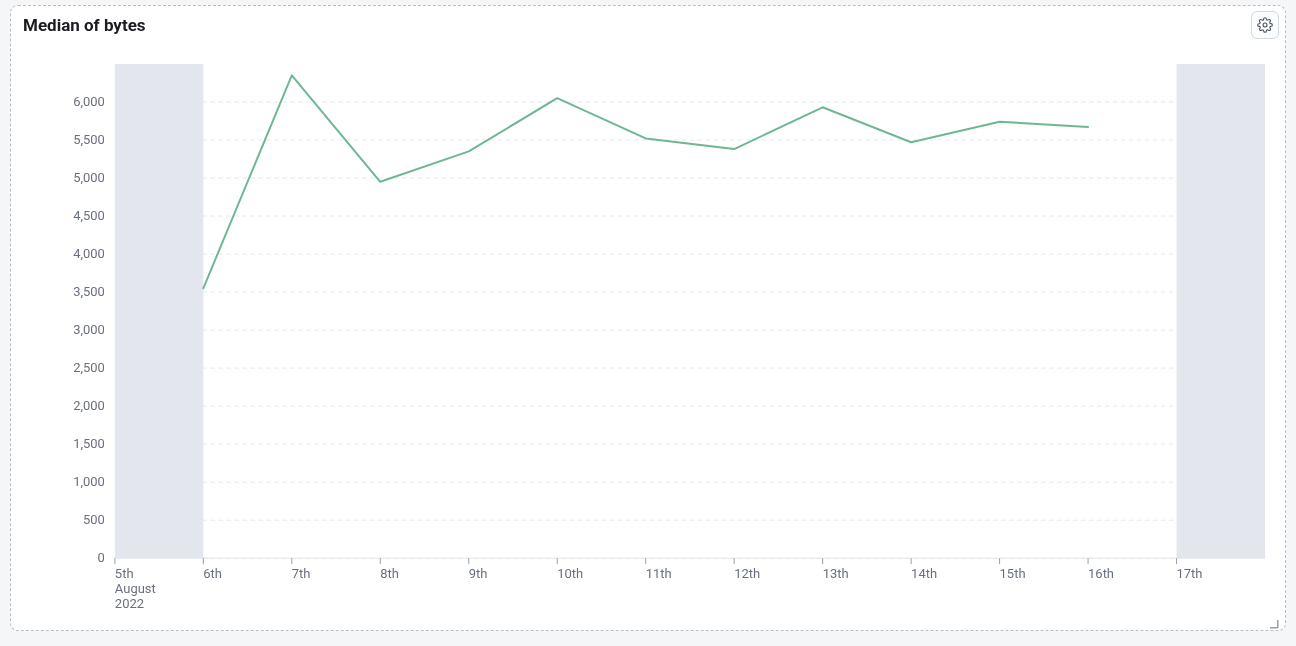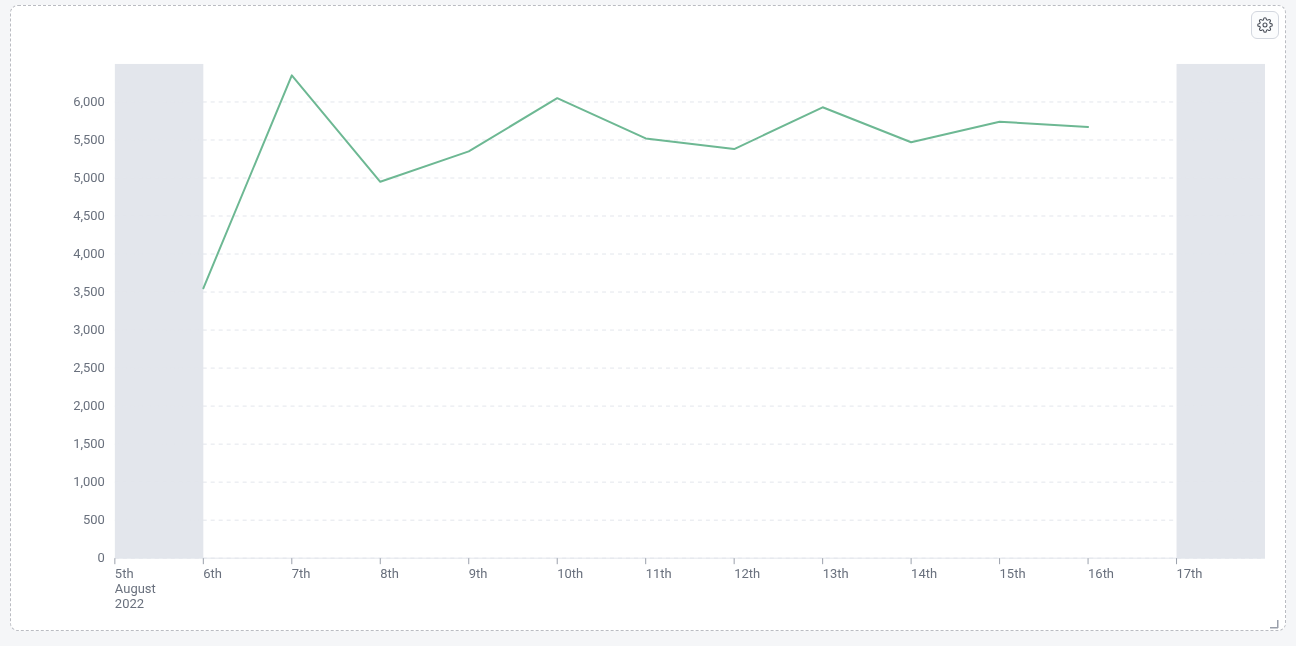--- a/index.html
+++ b/index.html
@@ -61,20 +61,21 @@
     font-size:13px; fill:var(--muted-text);
     font-family:inherit;
   }
   .x-tick-label tspan { font-family:inherit; }
 </style>
 </head>
 <body>
 
 <div class="panel">
 
+  <div class="panel-header">Median of bytes</div>
 
   <div class="settings-btn">
     <span>
       <svg width="16" height="16" viewBox="0 0 24 24" fill="none" stroke="#4a4f59" stroke-width="1.6" stroke-linecap="round" stroke-linejoin="round">
         <circle cx="12" cy="12" r="3"></circle>
         <path d="M19.4 15a1.65 1.65 0 0 0 .33 1.82l.06.06a2 2 0 1 1-2.83 2.83l-.06-.06a1.65 1.65 0 0 0-1.82-.33 1.65 1.65 0 0 0-1 1.51V21a2 2 0 0 1-4 0v-.09a1.65 1.65 0 0 0-1-1.51 1.65 1.65 0 0 0-1.82.33l-.06.06a2 2 0 1 1-2.83-2.83l.06-.06a1.65 1.65 0 0 0 .33-1.82 1.65 1.65 0 0 0-1.51-1H3a2 2 0 0 1 0-4h.09a1.65 1.65 0 0 0 1.51-1 1.65 1.65 0 0 0-.33-1.82l-.06-.06a2 2 0 1 1 2.83-2.83l.06.06a1.65 1.65 0 0 0 1.82.33h0a1.65 1.65 0 0 0 1-1.51V3a2 2 0 0 1 4 0v.09a1.65 1.65 0 0 0 1 1.51h0a1.65 1.65 0 0 0 1.82-.33l.06-.06a2 2 0 1 1 2.83 2.83l-.06.06a1.65 1.65 0 0 0-.33 1.82v0a1.65 1.65 0 0 0 1.51 1H21a2 2 0 0 1 0 4h-.09a1.65 1.65 0 0 0-1.51 1z"></path>
       </svg>
     </span>
   </div>
 

